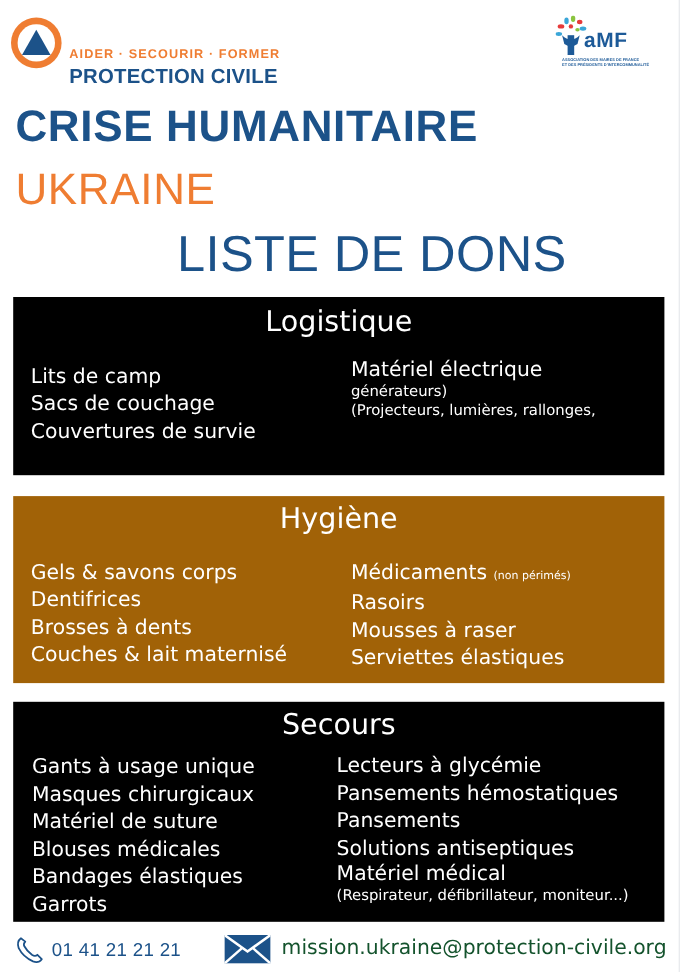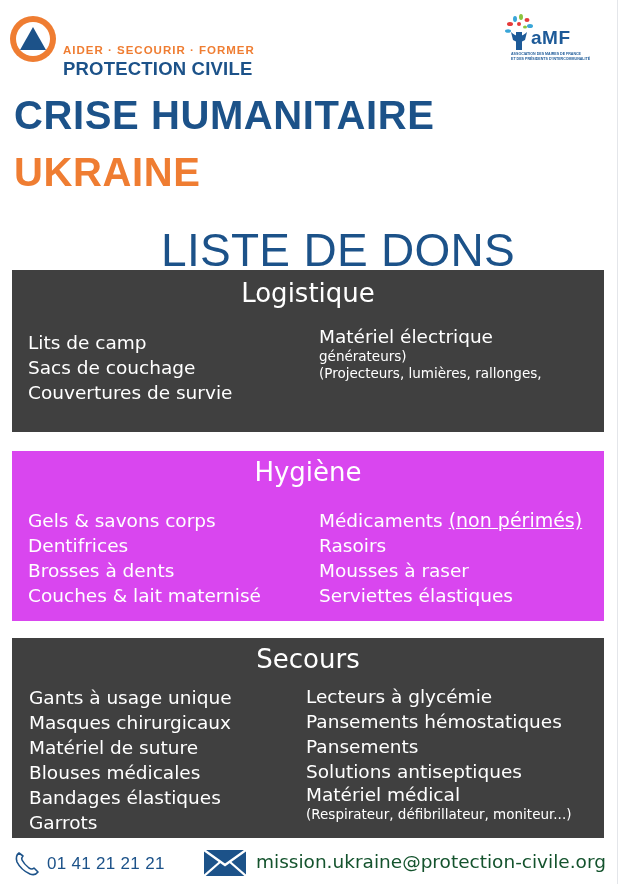--- a/index.html
+++ b/index.html
@@ -15,31 +15,31 @@
     .pc-name { position: absolute; left: 53px; top: 6px; font-family: "Liberation Sans", sans-serif; font-weight: bold; font-size: 18.5px; color: #1c5289; letter-spacing: 0.2px; white-space: nowrap; margin-top: 36px; }
     .pc-tagline { position: absolute; left: 53px; top: 28px; font-family: "Liberation Sans", sans-serif; font-weight: bold; font-size: 11.5px; color: #ef7d32; letter-spacing: 1px; white-space: nowrap; }
 
     .amf-logo { position: absolute; left: 505px; top: 14px; width: 96px; height: 50px; }
     .amf-logo svg { position: absolute; left: 0; top: 0; }
     .amf-text { position: absolute; left: 26px; top: 13px; font-family: "Liberation Sans", sans-serif; font-weight: bold; font-size: 19px; color: #1d5a98; letter-spacing: 0.5px; }
     .amf-sub { position: absolute; left: 6px; top: 38px; font-family: "Liberation Sans", sans-serif; font-weight: bold; font-size: 3.6px; line-height: 4.5px; color: #1d5a98; width: 92px; white-space: nowrap; }
 
     
     .title-1 { position: absolute; left: 14px; top: 93px; font-family: "Liberation Sans", sans-serif; font-weight: bold; font-size: 40px; color: #1c5289; letter-spacing: 0.6px; white-space: nowrap; }
-    .title-2 { position: absolute; left: 14px; top: 150px; font-family: "Liberation Sans", sans-serif; font-weight: bold; font-size: 40px; color: #ef7d32; letter-spacing: 0.6px; white-space: nowrap; }
-    .title-3 { position: absolute; left: 161px; top: 203px; font-family: "Liberation Sans", sans-serif; font-size: 46px; color: #1c5289; letter-spacing: 0.3px; white-space: nowrap; margin-top: 20px; }
+    .title-2 { position: absolute; left: 14px; top: 150px; font-family: "Liberation Sans", sans-serif; font-weight: normal; font-size: 40px; color: #ef7d32; letter-spacing: 0.6px; white-space: nowrap; }
+    .title-3 { position: absolute; left: 161px; top: 203px; font-family: "Liberation Sans", sans-serif; font-size: 46px; color: #1c5289; letter-spacing: 0.3px; white-space: nowrap; }
 
     
     .panel { position: absolute; left: 12px; width: 592px; color: #ffffff; font-family: "DejaVu Sans", sans-serif; }
-    .panel.orange { background: #404040; }
-    .panel.blue { background: #d946ef; }
+    .panel.orange { background: #000000; }
+    .panel.blue { background: #a16207; }
     .panel-title { position: absolute; left: 0; width: 100%; text-align: center; font-size: 26px; font-weight: normal; }
     .col { position: absolute; }
     .item { font-size: 18.5px; line-height: 25px; white-space: nowrap; }
-    .note-inline { font-size: 19px; text-decoration: underline; }
+    .note-inline { font-size: 10px; }
     .note { font-size: 13.5px; line-height: 17px; white-space: nowrap; }
 
     #panel-logistique { top: 270px; height: 162px; }
     #panel-logistique .panel-title { top: 8px; }
     #panel-logistique .col-left { left: 16px; top: 48px; margin-top: 12px; }
     #panel-logistique .col-right { left: 307px; top: 56px; }
 
     #panel-hygiene { top: 451px; height: 170px; }
     #panel-hygiene .panel-title { top: 6px; }
     #panel-hygiene .col-left { left: 16px; top: 57px; }

